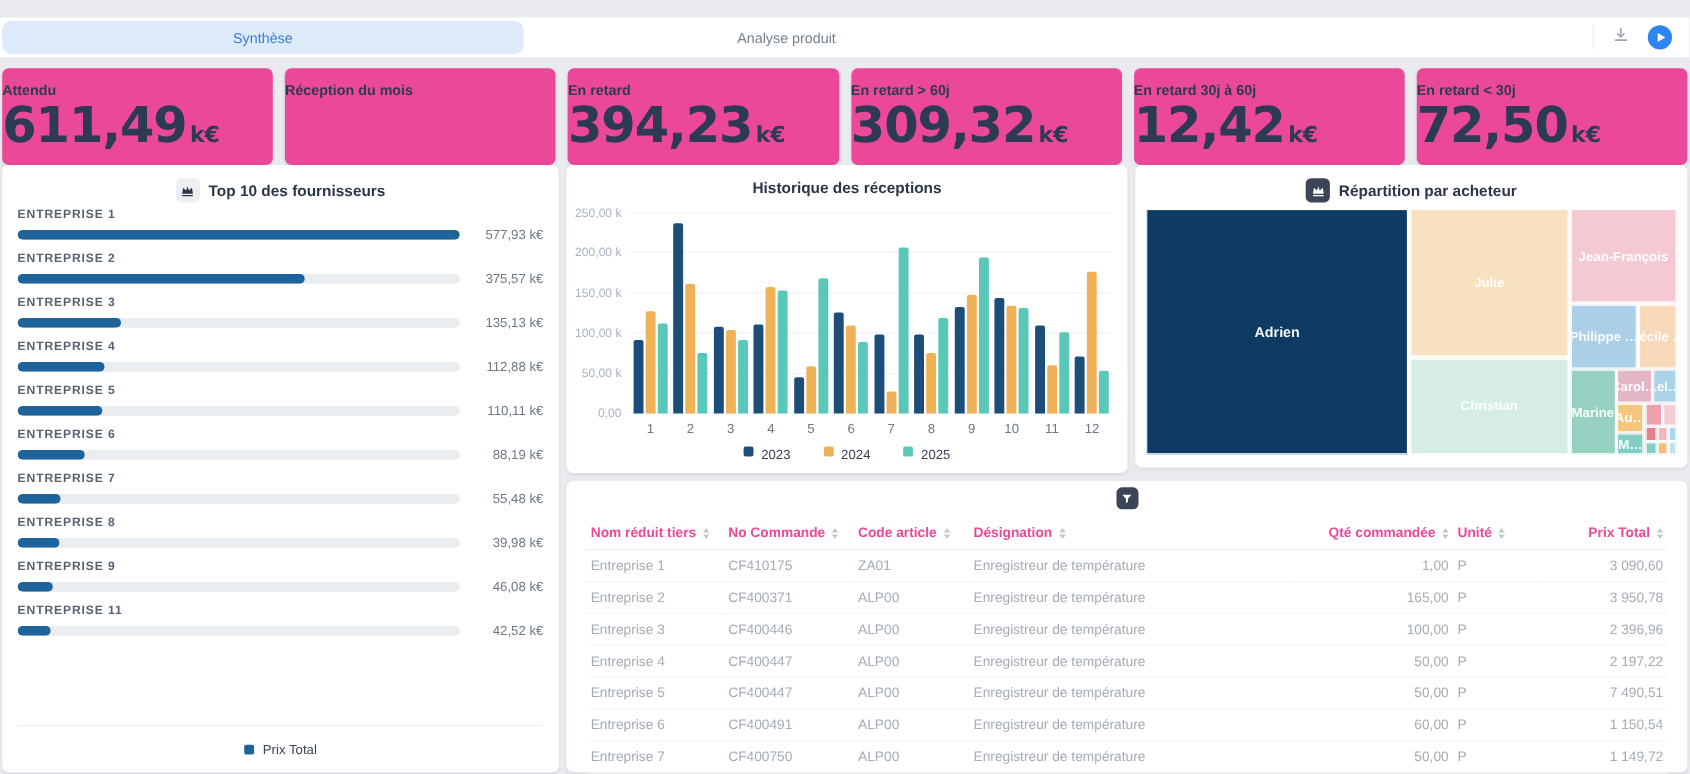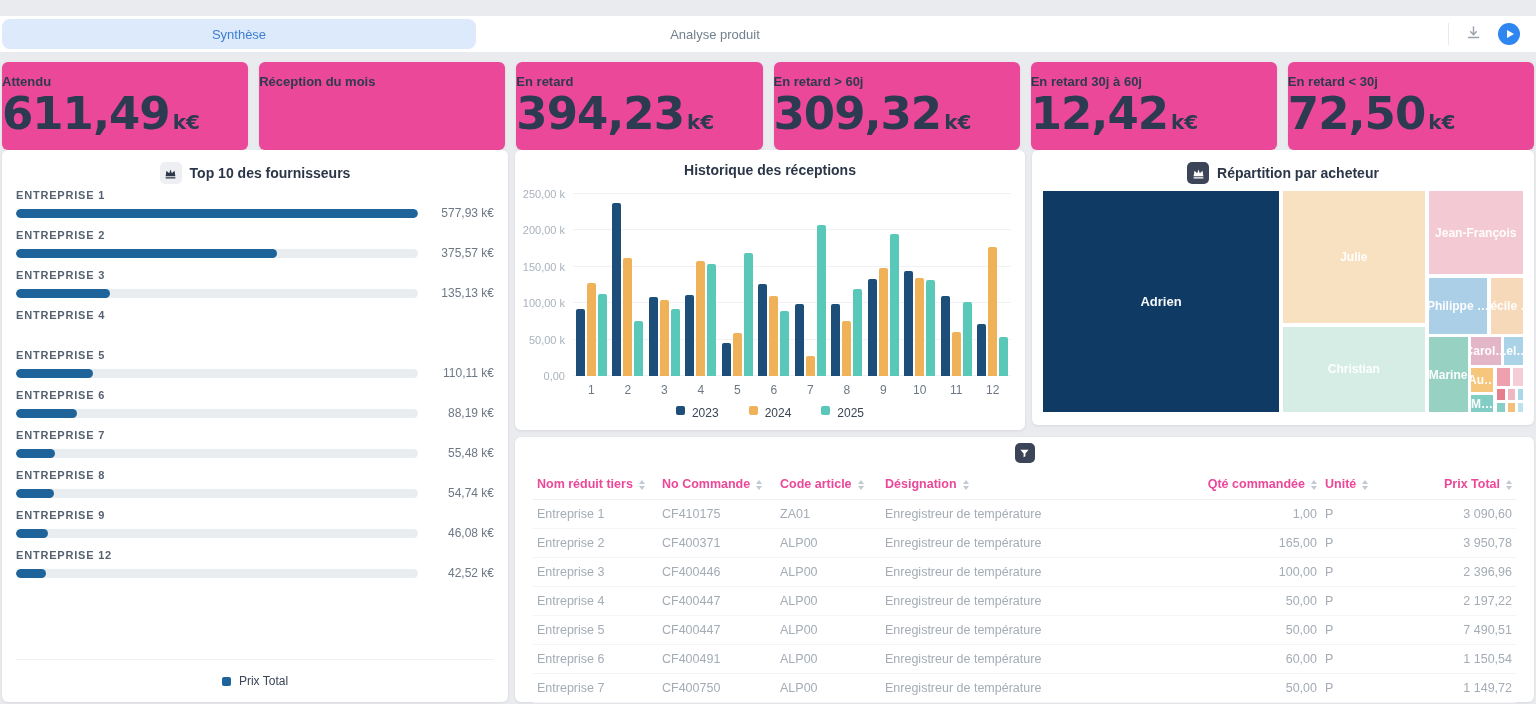--- a/index.html
+++ b/index.html
@@ -154,20 +154,26 @@
         <div class="t10-label">ENTREPRISE 3</div>
         <div class="t10-row">
           <div class="t10-track">
             <div class="t10-fill" style="width: 23.3817%; background: rgb(31, 99, 155);"></div>
           </div>
           <div class="t10-value">135,13 k€</div>
         </div>
       </div>
       <div class="t10-item">
         <div class="t10-label">ENTREPRISE 4</div>
+        <div class="t10-row">
+          <div class="t10-track">
+            <div class="t10-fill" style="width: 19.5318%; background: rgb(31, 99, 155);"></div>
+          </div>
+          <div class="t10-value">112,88 k€</div>
+        </div>
       </div>
       <div class="t10-item">
         <div class="t10-label">ENTREPRISE 5</div>
         <div class="t10-row">
           <div class="t10-track">
             <div class="t10-fill" style="width: 19.0525%; background: rgb(31, 99, 155);"></div>
           </div>
           <div class="t10-value">110,11 k€</div>
         </div>
       </div>
@@ -188,34 +194,34 @@
           </div>
           <div class="t10-value">55,48 k€</div>
         </div>
       </div>
       <div class="t10-item">
         <div class="t10-label">ENTREPRISE 8</div>
         <div class="t10-row">
           <div class="t10-track">
             <div class="t10-fill" style="width: 9.47174%; background: rgb(31, 99, 155);"></div>
           </div>
-          <div class="t10-value">54,74 k€</div>
+          <div class="t10-value">39,98 k€</div>
         </div>
       </div>
       <div class="t10-item">
         <div class="t10-label">ENTREPRISE 9</div>
         <div class="t10-row">
           <div class="t10-track">
             <div class="t10-fill" style="width: 7.97328%; background: rgb(31, 99, 155);"></div>
           </div>
           <div class="t10-value">46,08 k€</div>
         </div>
       </div>
       <div class="t10-item">
-        <div class="t10-label">ENTREPRISE 12</div>
+        <div class="t10-label">ENTREPRISE 11</div>
         <div class="t10-row">
           <div class="t10-track">
             <div class="t10-fill" style="width: 7.35729%; background: rgb(31, 99, 155);"></div>
           </div>
           <div class="t10-value">42,52 k€</div>
         </div>
       </div>
     </div>
   <div class="t10-legend">
     <span class="legend-sq" style="background:#1f639b"></span>

